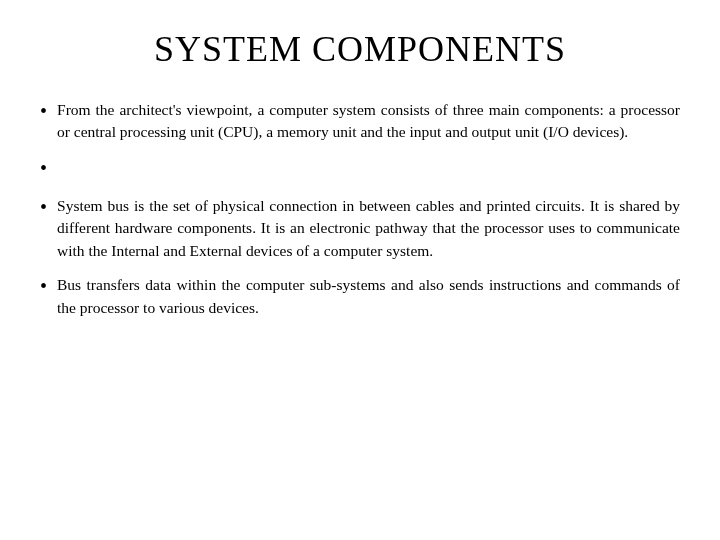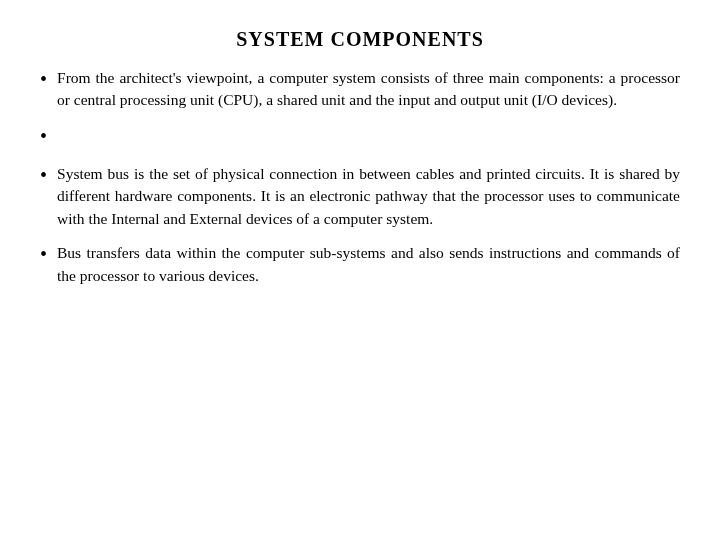--- a/index.html
+++ b/index.html
@@ -12,24 +12,24 @@
       height: 540px;
       background: #ffffff;
       font-family: 'Times New Roman', Times, serif;
       display: flex;
       flex-direction: column;
       align-items: center;
       padding: 28px 40px 28px 40px;
       overflow: hidden;
     }
     .title {
-      font-size: 20px;
-      font-weight: bold;
+      font-size: 36px;
+      font-weight: normal;
       text-align: center;
-      margin-bottom: 16px;
+      margin-bottom: 29px;
       letter-spacing: 1px;
       color: #000000;
     }
     .content {
       width: 100%;
     }
     ul {
       list-style: none;
       padding: 0;
       margin: 0;
@@ -59,21 +59,21 @@
   </style>
 </head>
 <body>
 
 <h1 class="title">SYSTEM COMPONENTS</h1>
 
 <div class="content">
   <ul>
     <li>
       <span class="bullet">•</span>
-      <span class="text">From the architect's viewpoint, a computer system consists of three main components: a processor or central processing unit (CPU), a shared unit and the input and output unit (I/O devices).</span>
+      <span class="text">From the architect's viewpoint, a computer system consists of three main components: a processor or central processing unit (CPU), a memory unit and the input and output unit (I/O devices).</span>
     </li>
     <li>
       <span class="bullet">•</span>
     </li>
     <li>
       <span class="bullet">•</span>
       <span class="text">System bus is the set of physical connection in between cables and printed circuits. It is shared by different hardware components. It is an electronic pathway that the processor uses to communicate with the Internal and External devices of a computer system.</span>
     </li>
     <li>
       <span class="bullet">•</span>

